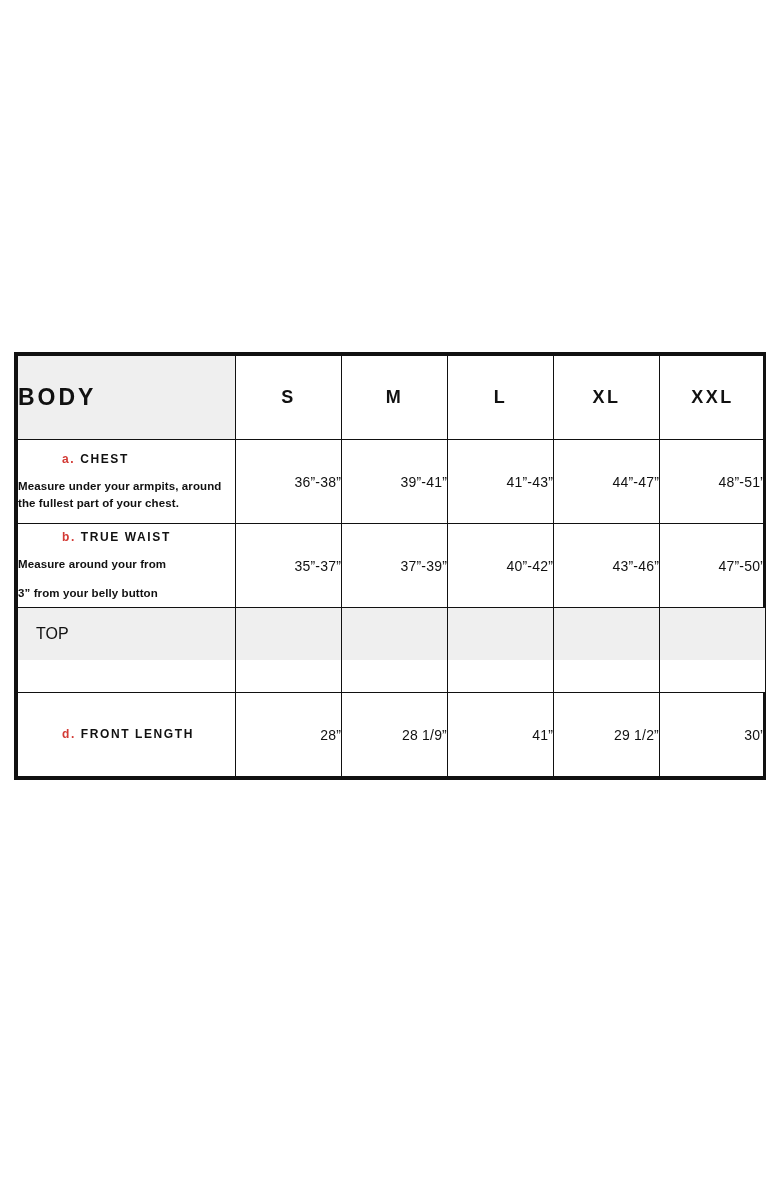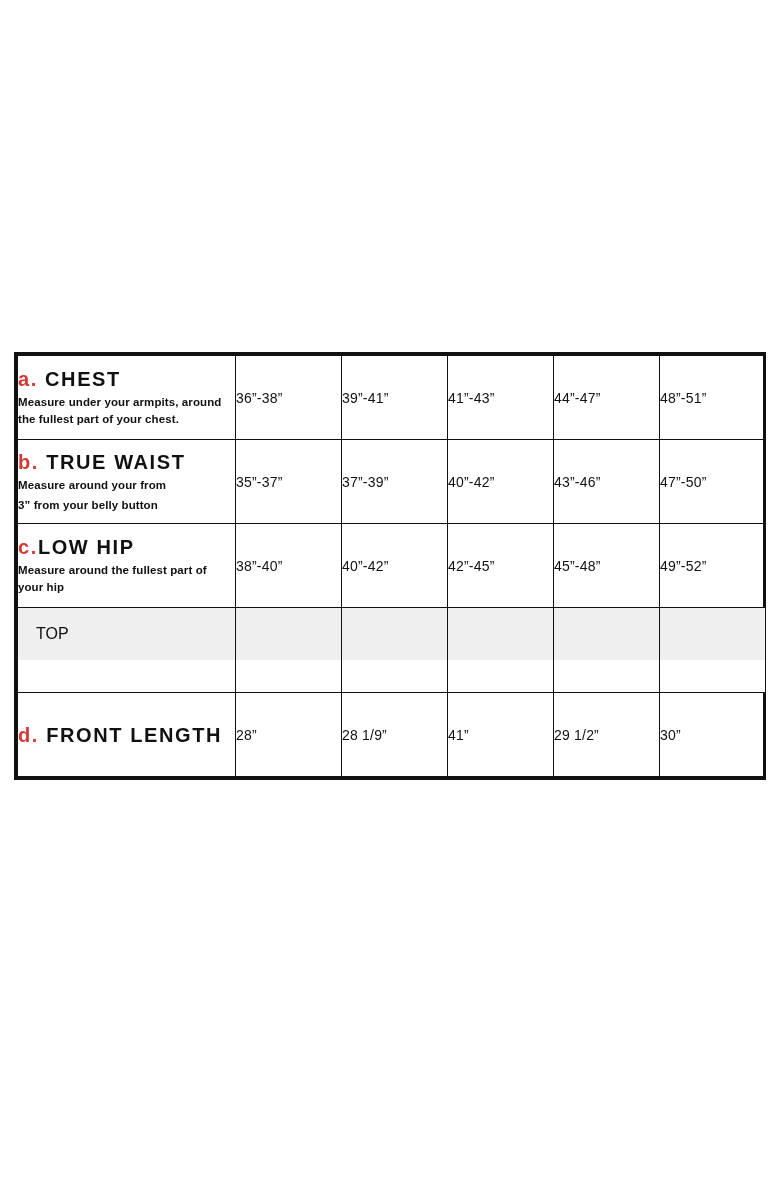--- a/index.html
+++ b/index.html
@@ -64,38 +64,39 @@
     letter-spacing: 2.5px;
   }
 
   
   .row-meas td { height: 84px; }
 
   .meas-label {
     padding: 6px 10px 6px 18px;
   }
   .meas-title {
-    font-size: 20px;
+    font-size: 12px;
     font-weight: bold;
     letter-spacing: 1.6px;
     line-height: 1.2;
     white-space: nowrap;
+    margin-left: 44px;
   }
   .meas-title .letter {
     color: #d33a35;
   }
   .meas-desc {
     font-size: 11.5px;
     font-weight: bold;
     line-height: 1.45;
-    margin-top: 3px;
+    margin-top: 12px;
     letter-spacing: 0.1px;
   }
   .meas-val {
-    text-align: left;
+    text-align: right;
     font-size: 14px;
     letter-spacing: 0.2px;
   }
 
   
   .row-section td { height: 84px; }
   
   .band-wrap { position: relative; height: 84px; }
   .band-grey {
     position: absolute; left: 0; right: 0; top: 0; height: 52px;
@@ -121,20 +122,40 @@
     <colgroup>
       <col class="c-label">
       <col class="c-size">
         <col class="c-size">
         <col class="c-size">
         <col class="c-size">
         <col class="c-size">
     </colgroup>
     <tbody>
 
+      <tr class="row-header">
+        <td class="hdr-label">
+          <span class="txt">BODY</span>
+        </td>
+        <td class="hdr-size">
+          <span class="txt">S</span>
+        </td>
+        <td class="hdr-size">
+          <span class="txt">M</span>
+        </td>
+        <td class="hdr-size">
+          <span class="txt">L</span>
+        </td>
+        <td class="hdr-size">
+          <span class="txt">XL</span>
+        </td>
+        <td class="hdr-size">
+          <span class="txt">XXL</span>
+        </td>
+      </tr>
 
       <tr class="row-meas">
         <td class="meas-label">
           <div class="meas-title">
             <span class="letter">a.</span>
             <span>CHEST</span>
           </div>
           <div class="meas-desc">Measure under your armpits, around the fullest part of your chest.</div>
         </td>
         <td class="meas-val">36”-38”</td>
@@ -153,33 +174,20 @@
           <div class="meas-desc">Measure around your from</div>
           <div class="meas-desc ital">3” from your belly button</div>
         </td>
         <td class="meas-val">35”-37”</td>
         <td class="meas-val">37”-39”</td>
         <td class="meas-val">40”-42”</td>
         <td class="meas-val">43”-46”</td>
         <td class="meas-val">47”-50”</td>
       </tr>
 
-      <tr class="row-meas">
-        <td class="meas-label">
-          <div class="meas-title">
-            <span class="letter">c.</span><span>LOW HIP</span>
-          </div>
-          <div class="meas-desc">Measure around the fullest part of your hip</div>
-        </td>
-        <td class="meas-val">38”-40”</td>
-        <td class="meas-val">40”-42”</td>
-        <td class="meas-val">42”-45”</td>
-        <td class="meas-val">45”-48”</td>
-        <td class="meas-val">49”-52”</td>
-      </tr>
 
       <tr class="row-section">
         <td class="sec-cell">
           <div class="band-wrap">
             <div class="band-grey"></div>
             <div class="band-white"></div>
             <div class="band-text">
               <span class="txt">TOP</span>
             </div>
           </div>

